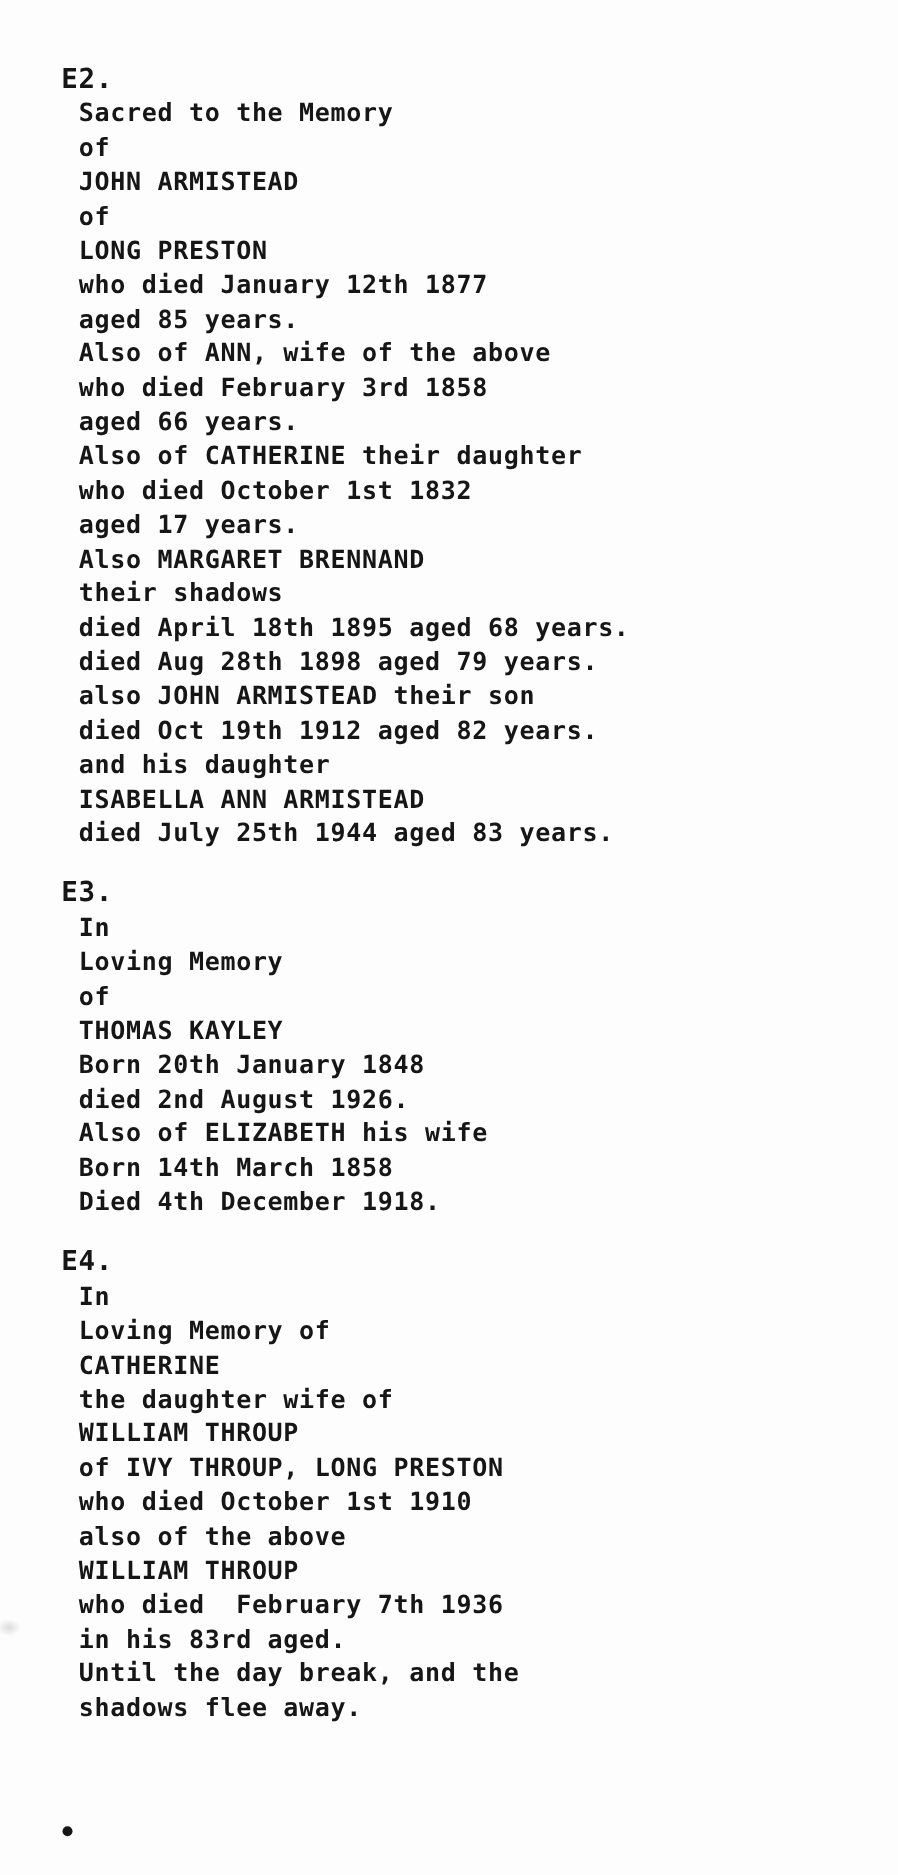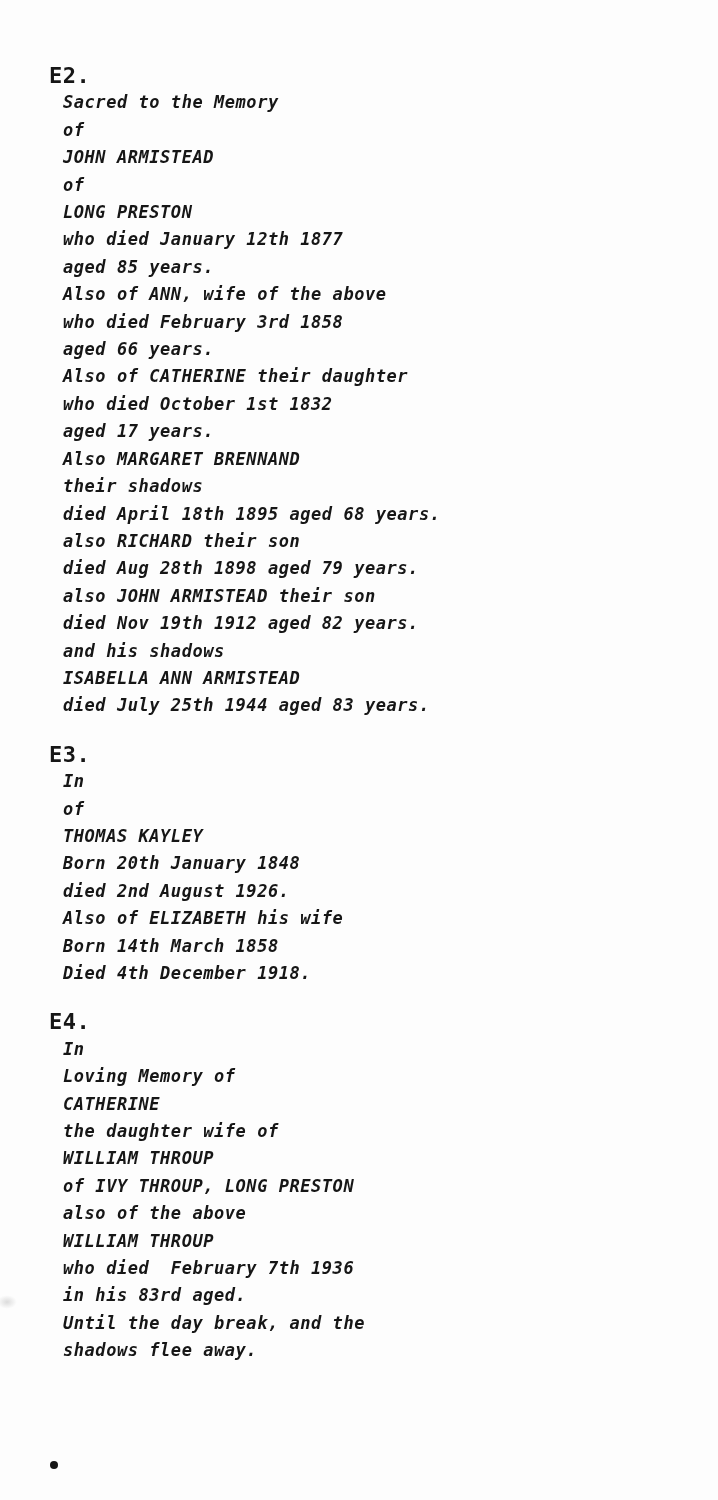--- a/index.html
+++ b/index.html
@@ -15,35 +15,34 @@
     overflow: hidden;
     font-family: "DejaVu Sans Mono", "Liberation Mono", monospace;
     font-weight: bold;
     color: #161616;
   }
   .sections {
     padding-top: 50px;
     padding-left: 49px;
   }
   .entry {
-    margin: 12px 0 21px 0;
+    margin: 0 0 21px 0;
   }
   .entry-id {
     font-size: 22px;
     line-height: 27.4px;
     letter-spacing: 0.55px;
     white-space: pre;
   }
   .line {
-    font-size: 17px;
+    font-size: 20px;
     line-height: 27.4px;
     letter-spacing: 0.55px;
     white-space: pre;
     padding-left: 14px;
-    font-style: italic;
   }
   .ink-dot {
     position: absolute;
     left: 50px;
     top: 1461px;
     width: 8px;
     height: 8px;
     border-radius: 50%;
     background: #161616;
   }
@@ -79,53 +78,54 @@
           <div class="line">aged 85 years.</div>
           <div class="line">Also of ANN, wife of the above</div>
           <div class="line">who died February 3rd 1858</div>
           <div class="line">aged 66 years.</div>
           <div class="line">Also of CATHERINE their daughter</div>
           <div class="line">who died October 1st 1832</div>
           <div class="line">aged 17 years.</div>
           <div class="line">Also MARGARET BRENNAND</div>
           <div class="line">their shadows</div>
           <div class="line">died April 18th 1895 aged 68 years.</div>
-          <div class="line">also RICHARD their son</div>
           <div class="line">died Aug 28th 1898 aged 79 years.</div>
           <div class="line">also JOHN ARMISTEAD their son</div>
-          <div class="line">died Nov 19th 1912 aged 82 years.</div>
-          <div class="line">and his shadows</div>
+          <div class="line">died Oct 19th 1912 aged 82 years.</div>
+          <div class="line">and his daughter</div>
           <div class="line">ISABELLA ANN ARMISTEAD</div>
           <div class="line">died July 25th 1944 aged 83 years.</div>
         </div>
   </section>
 
   <section class="entry">
     <div class="entry-id">E3.</div>
     <div class="entry-lines">
           <div class="line">In</div>
+          <div class="line">Loving Memory</div>
           <div class="line">of</div>
           <div class="line">THOMAS KAYLEY</div>
           <div class="line">Born 20th January 1848</div>
           <div class="line">died 2nd August 1926.</div>
           <div class="line">Also of ELIZABETH his wife</div>
           <div class="line">Born 14th March 1858</div>
           <div class="line">Died 4th December 1918.</div>
         </div>
   </section>
 
   <section class="entry">
     <div class="entry-id">E4.</div>
     <div class="entry-lines">
           <div class="line">In</div>
           <div class="line">Loving Memory of</div>
           <div class="line">CATHERINE</div>
           <div class="line">the daughter wife of</div>
           <div class="line">WILLIAM THROUP</div>
           <div class="line">of IVY THROUP, LONG PRESTON</div>
+          <div class="line">who died October 1st 1910</div>
           <div class="line">also of the above</div>
           <div class="line">WILLIAM THROUP</div>
           <div class="line">who died  February 7th 1936</div>
           <div class="line">in his 83rd aged.</div>
           <div class="line">Until the day break, and the</div>
           <div class="line">shadows flee away.</div>
         </div>
   </section>
 </div>
   <div class="smudge"></div>

